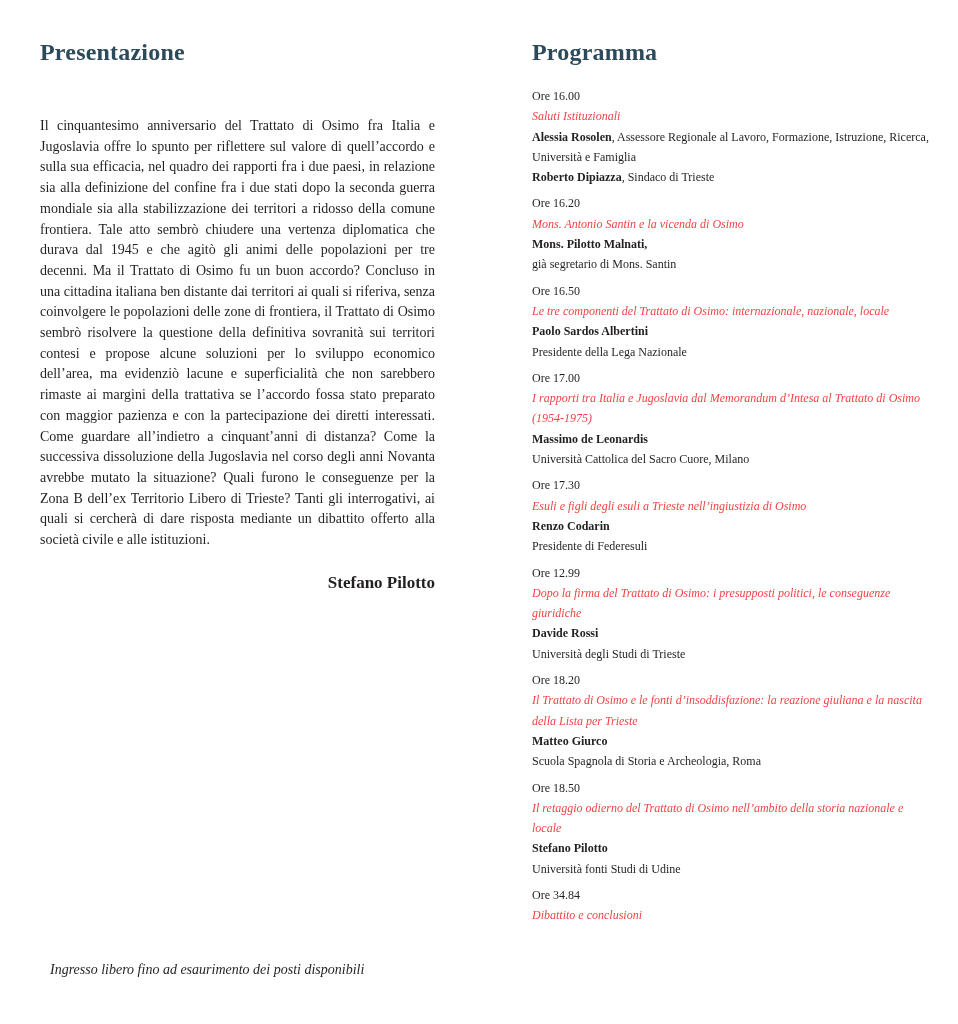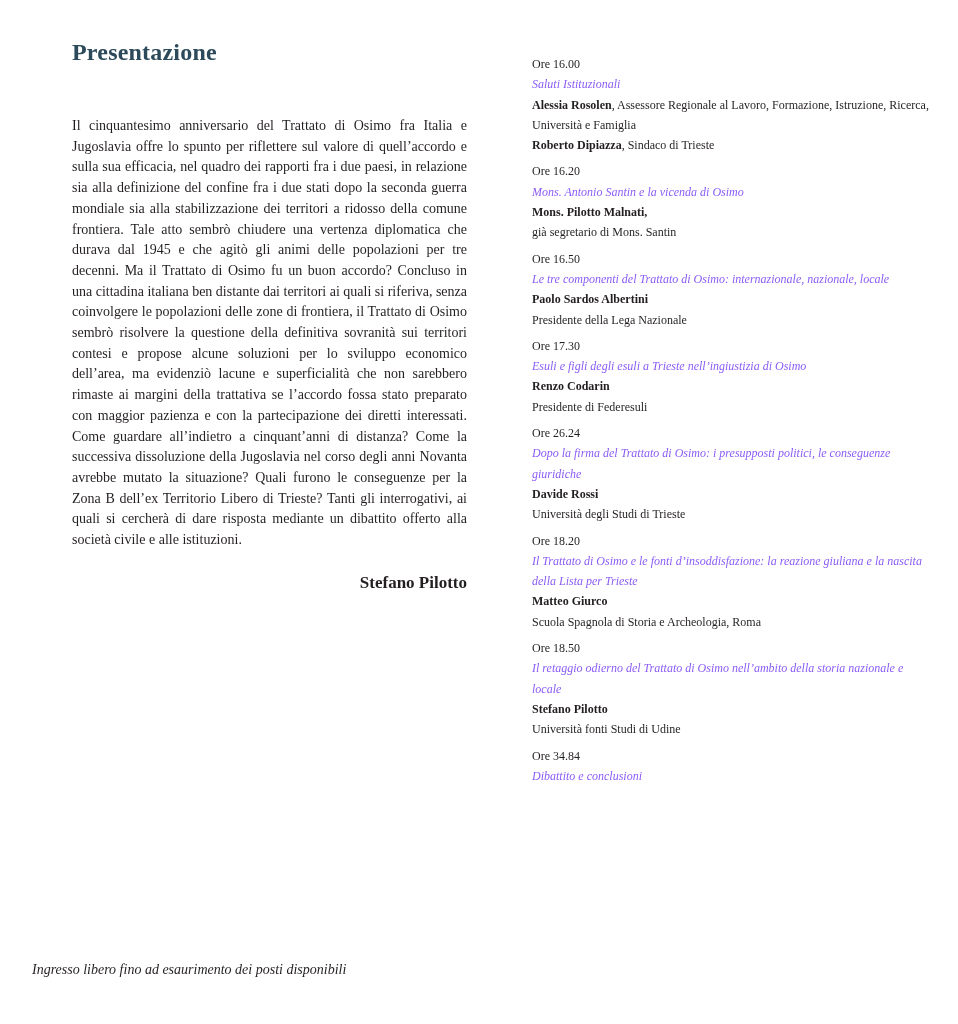--- a/index.html
+++ b/index.html
@@ -1,69 +1,75 @@
 <!DOCTYPE html>
 <html><head>
 <meta charset="utf-8">
 <style>
   html, body { margin:0; padding:0; background:#ffffff; }
   body { width:958px; height:1024px; position:relative; overflow:hidden;
          font-family:"Liberation Serif","DejaVu Serif",serif; color:#231f20; }
-  .col-left { position:absolute; left:40px; top:36px; width:395px;margin-left:32px; }
+  .col-left { position:absolute; left:40px; top:36px; width:395px; }
   .col-right { position:absolute; left:532px; top:36px; width:400px; }
   h2 { margin:0; font-size:24px; font-weight:bold; color:#2c4a5a; letter-spacing:0.2px; line-height:32px; }
   .body-text { margin-top:48px; font-size:14px; line-height:20.7px; text-align:justify; hyphens:manual; }
   .body-text p { margin:0; }
   .sig { text-align:right; font-weight:bold; font-size:17px; margin-top:22px; }
-  .footer-note { position:absolute; left:32px; top:962px; font-style:italic; font-size:14px; color:#231f20; }
+  .footer-note { position:absolute; left:50px; top:962px; font-style:italic; font-size:14px; color:#231f20; }
   .prog { margin-top:18px; }
   .slot { margin-bottom:6px; font-size:12px; line-height:20.3px; }
   .slot .time { display:block; }
-  .slot .title { display:block; font-style:italic; color:#8b5cf6; }
+  .slot .title { display:block; font-style:italic; color:#ef4444; }
   .slot .speaker { display:block; }
   .slot .speaker b { font-weight:bold; }
 </style>
 </head>
 <body>
 
 <div class="col-left">
   <h2>Presentazione</h2>
   <div class="body-text">
     <p>Il cinquantesimo anniversario del Trattato di Osimo fra Italia e Jugoslavia offre lo spunto per riflettere sul valore di quell’accordo e sulla sua efficacia, nel quadro dei rapporti fra i due paesi, in relazione sia alla definizione del confine fra i due stati dopo la seconda guerra mondiale sia alla stabilizzazione dei territori a ridosso della comune frontiera. Tale atto sembrò chiudere una vertenza diplomatica che durava dal 1945 e che agitò gli animi delle popolazioni per tre decenni. Ma il Trattato di Osimo fu un buon accordo? Concluso in una cittadina italiana ben distante dai territori ai quali si riferiva, senza coinvolgere le popolazioni delle zone di frontiera, il Trattato di Osimo sembrò risolvere la questione della definitiva sovranità sui territori contesi e propose alcune soluzioni per lo sviluppo economico dell’area, ma evidenziò lacune e superficialità che non sarebbero rimaste ai margini della trattativa se l’accordo fossa stato preparato con maggior pazienza e con la partecipazione dei diretti interessati. Come guardare all’indietro a cinquant’anni di distanza? Come la successiva dissoluzione della Jugoslavia nel corso degli anni Novanta avrebbe mutato la situazione? Quali furono le conseguenze per la Zona B dell’ex Territorio Libero di Trieste? Tanti gli interrogativi, ai quali si cercherà di dare risposta mediante un dibattito offerto alla società civile e alle istituzioni.</p>
   </div>
   <div class="sig">Stefano Pilotto</div>
 </div>
 
 <div class="footer-note">Ingresso libero fino ad esaurimento dei posti disponibili</div>
 
 <div class="col-right">
+  <h2>Programma</h2>
   <div class="prog" id="prog">
       <div class="slot">
         <span class="time">Ore 16.00</span>
         <span class="title">Saluti Istituzionali</span>
         <span class="speaker"><b>Alessia Rosolen</b><span>, Assessore Regionale al Lavoro, Formazione, Istruzione, Ricerca, Università e Famiglia</span></span>
         <span class="speaker"><b>Roberto Dipiazza</b><span>, Sindaco di Trieste</span></span>
       </div>
       <div class="slot">
         <span class="time">Ore 16.20</span>
         <span class="title">Mons. Antonio Santin e la vicenda di Osimo</span>
         <span class="speaker"><b>Mons. Pilotto Malnati,</b><br><span>già segretario di Mons. Santin</span></span>
       </div>
       <div class="slot">
         <span class="time">Ore 16.50</span>
         <span class="title">Le tre componenti del Trattato di Osimo: internazionale, nazionale, locale</span>
         <span class="speaker"><b>Paolo Sardos Albertini</b><br><span>Presidente della Lega Nazionale</span></span>
       </div>
       <div class="slot">
+        <span class="time">Ore 17.00</span>
+        <span class="title">I rapporti tra Italia e Jugoslavia dal Memorandum d’Intesa al Trattato di Osimo (1954-1975)</span>
+        <span class="speaker"><b>Massimo de Leonardis</b><br><span>Università Cattolica del Sacro Cuore, Milano</span></span>
+      </div>
+      <div class="slot">
         <span class="time">Ore 17.30</span>
         <span class="title">Esuli e figli degli esuli a Trieste nell’ingiustizia di Osimo</span>
         <span class="speaker"><b>Renzo Codarin</b><br><span>Presidente di Federesuli</span></span>
       </div>
       <div class="slot">
-        <span class="time">Ore 26.24</span>
+        <span class="time">Ore 12.99</span>
         <span class="title">Dopo la firma del Trattato di Osimo: i presupposti politici, le conseguenze giuridiche</span>
         <span class="speaker"><b>Davide Rossi</b><br><span>Università degli Studi di Trieste</span></span>
       </div>
       <div class="slot">
         <span class="time">Ore 18.20</span>
         <span class="title">Il Trattato di Osimo e le fonti d’insoddisfazione: la reazione giuliana e la nascita della Lista per Trieste</span>
         <span class="speaker"><b>Matteo Giurco</b><br><span>Scuola Spagnola di Storia e Archeologia, Roma</span></span>
       </div>
       <div class="slot">
         <span class="time">Ore 18.50</span>

